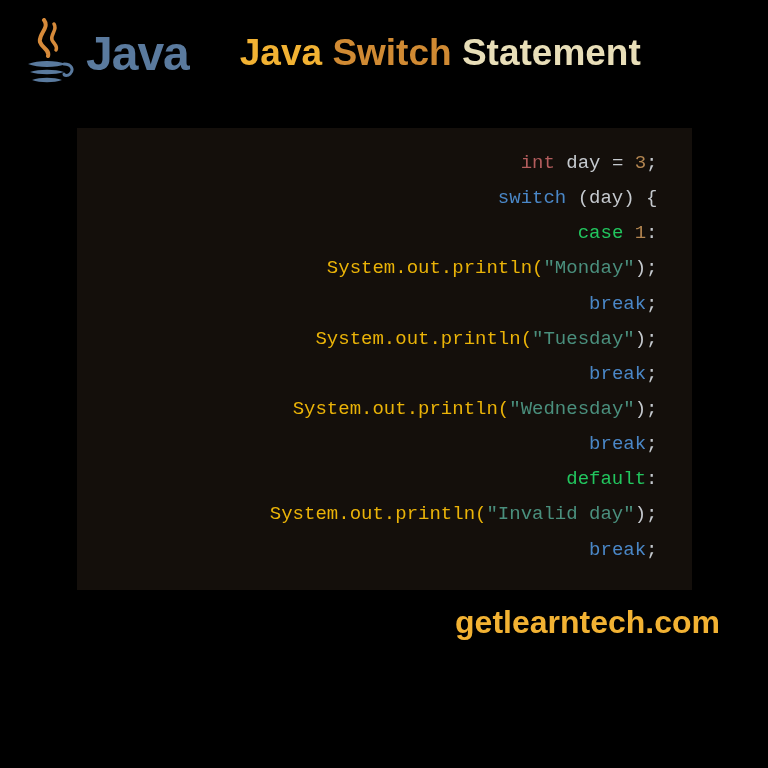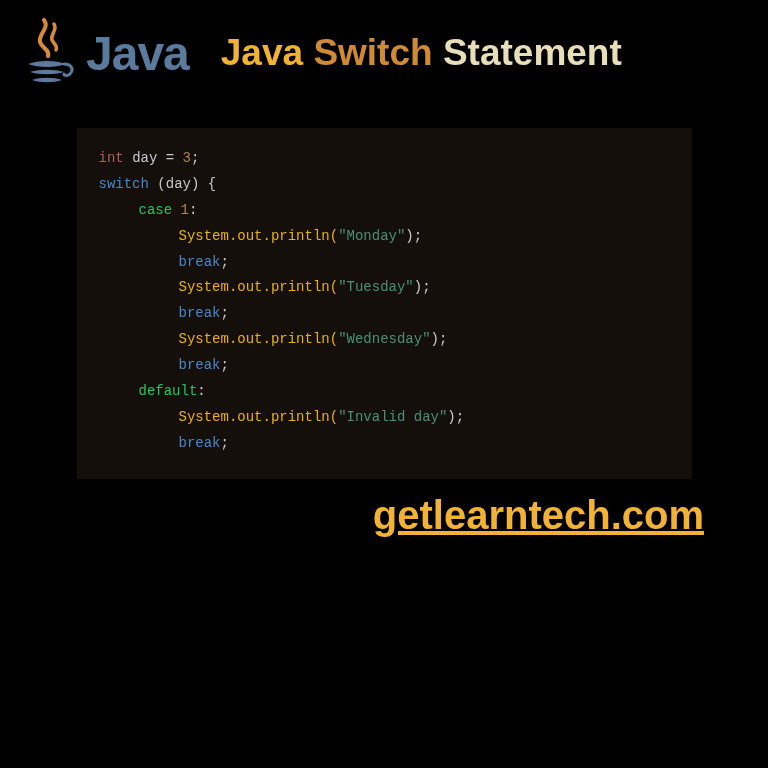--- a/index.html
+++ b/index.html
@@ -7,73 +7,73 @@
     width: 768px;
     height: 768px;
     background: #000000;
     font-family: Arial, sans-serif;
     overflow: hidden;
   }
   .header {
     display: flex;
     align-items: center;
     padding: 18px 20px 10px 20px;
-    gap: 16px;
+    gap: 29px;
   }
   .logo-wrap {
     display: flex;
     align-items: center;
     gap: 12px;
   }
   .java-icon {
     width: 54px;
     height: 70px;
     position: relative;
   }
   .java-text {
     font-size: 48px;
     font-weight: 700;
     color: #5a7a9e;
     letter-spacing: -1px;
   }
   .title {
     font-size: 37px;
     font-weight: 800;
-    margin-left: 16px;
+    margin-left: 22px;
   }
   .title .t1 { color: #f2b233; }
   .title .t2 { color: #d08a33; }
   .title .t3 { color: #e8deb8; }
   .code-block {
     margin: 30px auto 0 auto;
     width: 615px;
     background: #140f0b;
-    padding: 18px 22px 22px 22px;
+    padding: 18px 34px 22px 22px;
     font-family: Consolas, 'Courier New', monospace;
-    font-size: 14px;
+    font-size: 19px;
     line-height: 1.85;
     color: #bfc3c8;
+    text-align: right;
   }
   .kw-type   { color: #b35d5d; }
   .kw-flow   { color: #4a87c7; }
   .kw-case   { color: #22c55e; }
   .ident     { color: #c5c9ce; }
   .punct     { color: #c5c9ce; }
   .num       { color: #b38550; }
   .obj       { color: #eab308; }
   .str       { color: #4a8f7d; }
   .indent1 { padding-left: 40px; display: inline-block; }
   .indent2 { padding-left: 80px; display: inline-block; }
   .footer {
     text-align: right;
-    padding: 14px 64px 0 0;
-    font-size: 40px;
+    padding: 14px 48px 0 0;
+    font-size: 32px;
     font-weight: 800;
     color: #f2b233;
-    text-decoration: underline;
   }
 </style>
 </head>
 <body>
 
 <div class="header">
   <div class="logo-wrap">
     <div class="java-icon">
       <svg viewBox="0 0 54 70" width="54" height="70">
         <path d="M 24 2 C 30 10 18 16 20 24 C 22 30 30 32 28 38" stroke="#d68a3a" stroke-width="4" fill="none" stroke-linecap="round"></path>

